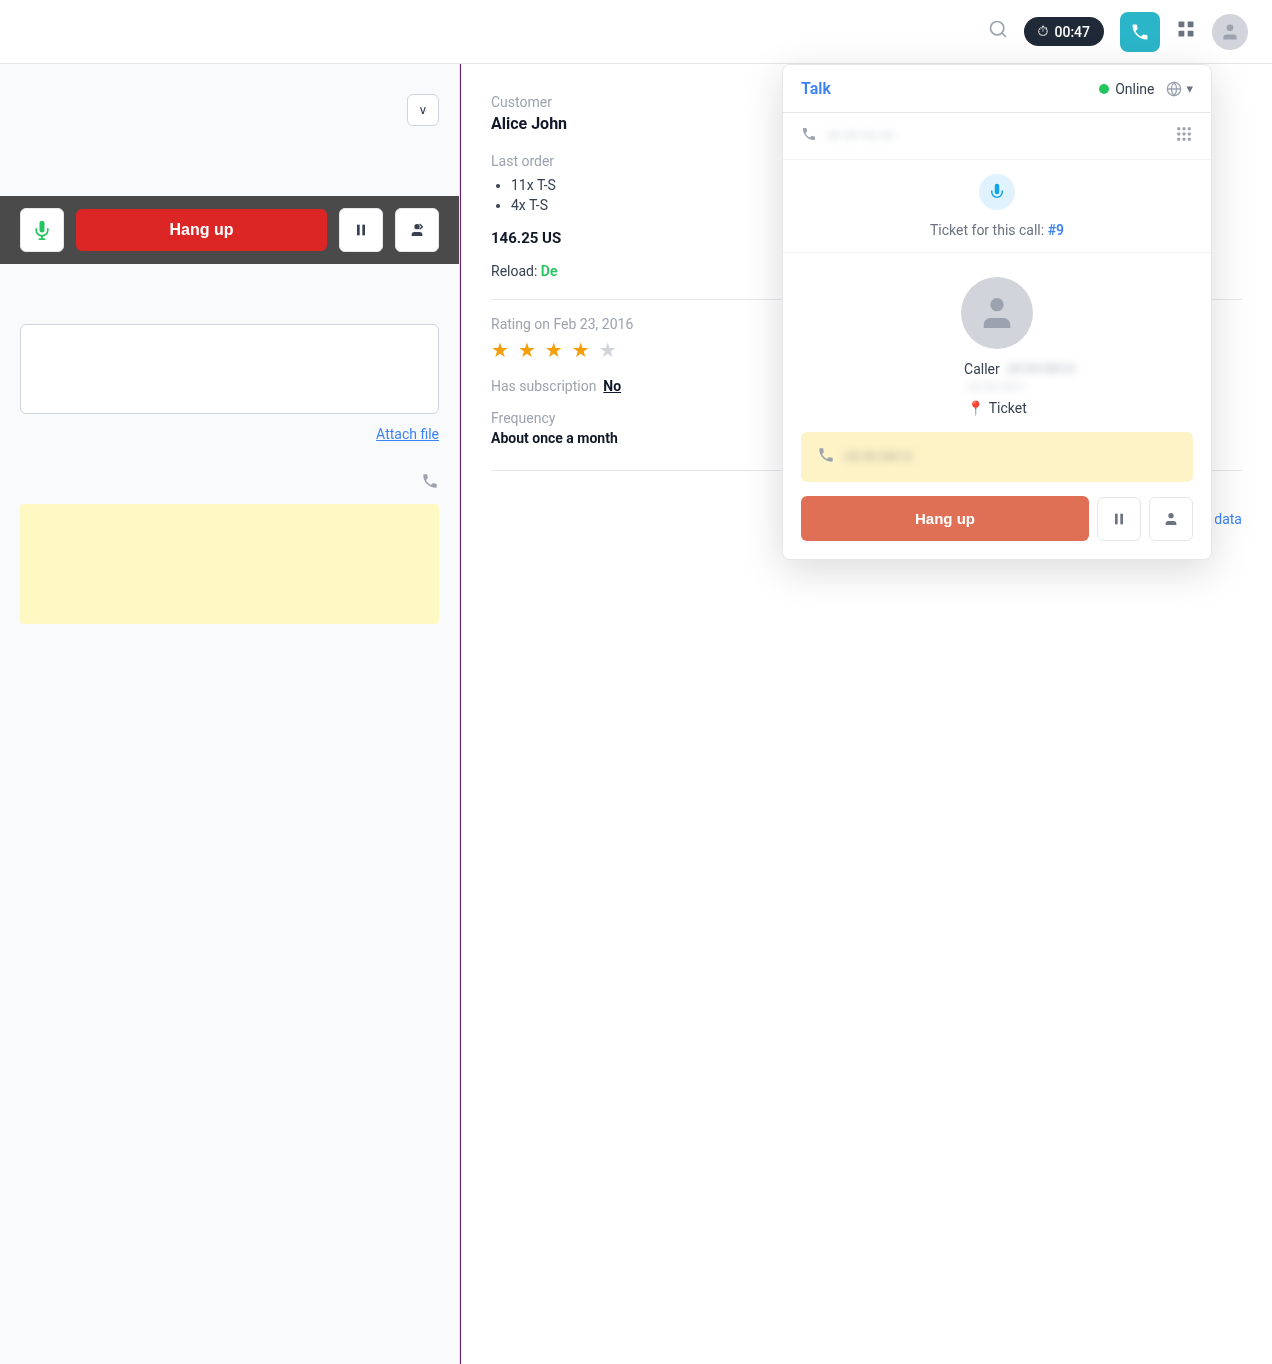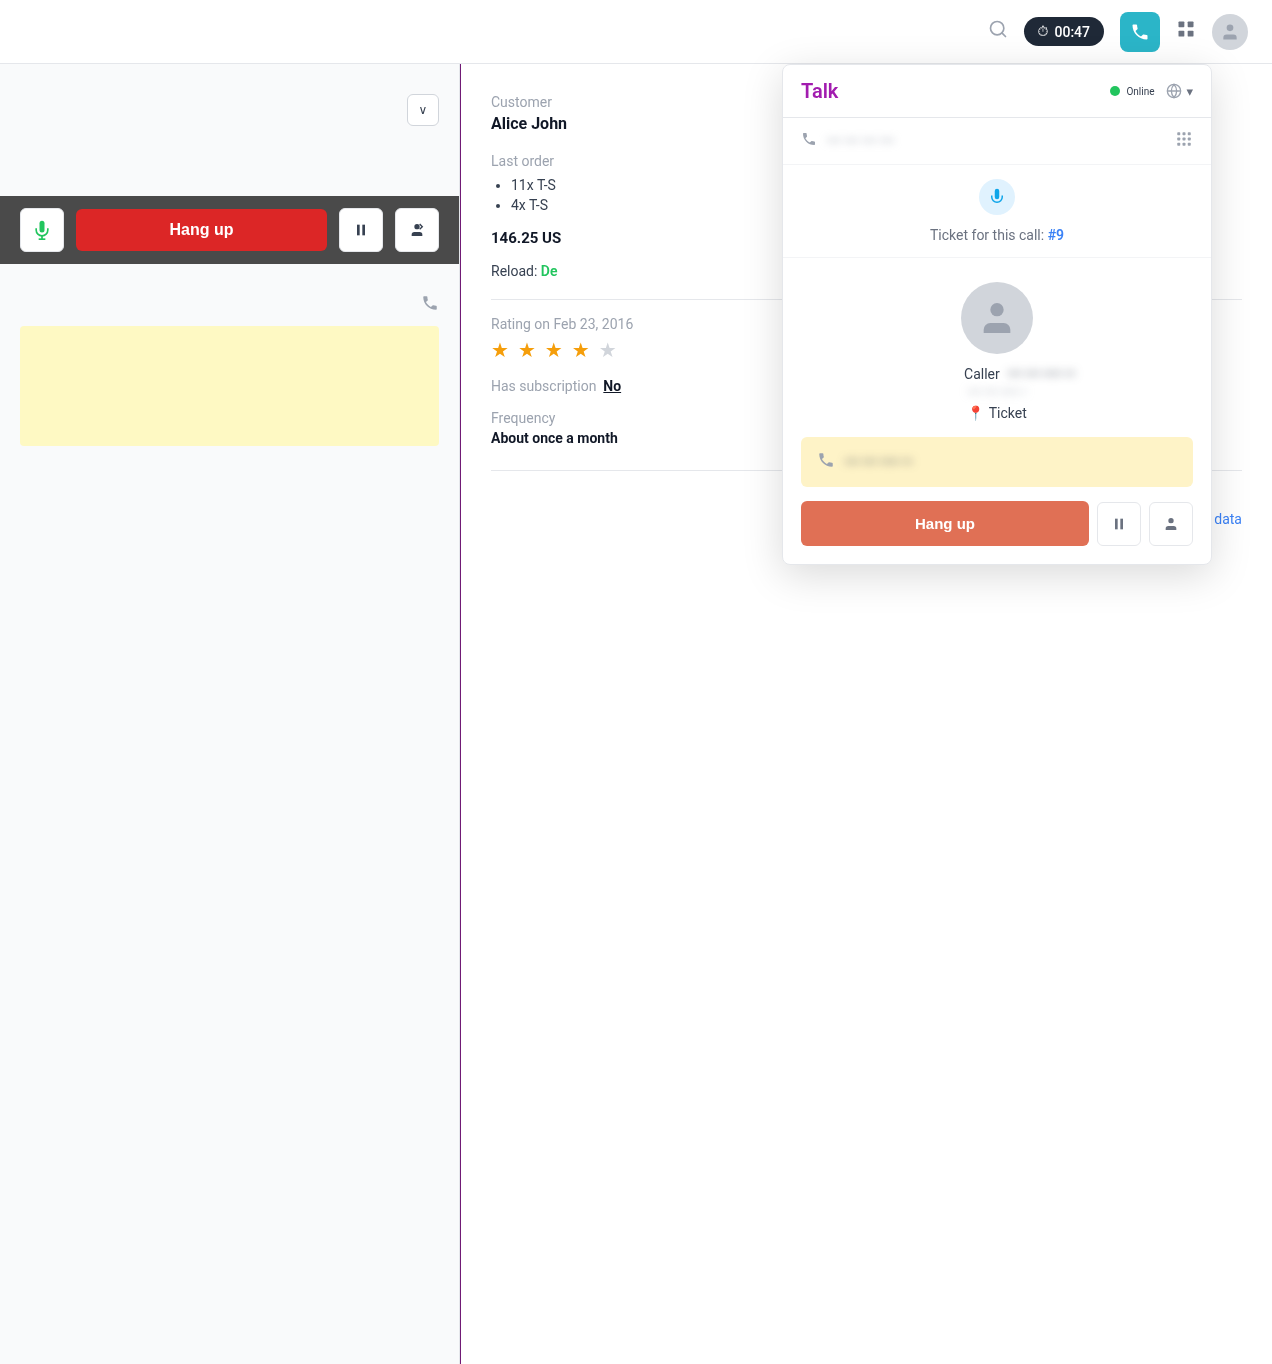--- a/index.html
+++ b/index.html
@@ -349,29 +349,29 @@
     }
 
     .talk-header {
       display: flex;
       align-items: center;
       justify-content: space-between;
       padding: 14px 18px;
       border-bottom: 1px solid #e5e7eb;
     }
     .talk-title {
-      font-size: 20px;
+      font-size: 16px;
       font-weight: 600;
-      color: #a21caf;
+      color: #3b82f6;
     }
     .online-status {
       display: flex;
       align-items: center;
       gap: 6px;
-      font-size: 10px;
+      font-size: 14px;
       color: #374151;
     }
     .online-dot {
       width: 10px;
       height: 10px;
       background: #22c55e;
       border-radius: 50%;
     }
     .globe-btn {
       display: flex;
@@ -622,20 +622,24 @@
       </div>
       <div class="transfer-btn">
         <svg width="16" height="16" viewBox="0 0 24 24" fill="#374151">
           <path d="M20 21v-2a4 4 0 0 0-4-4H8a4 4 0 0 0-4 4v2"></path>
             <circle cx="12" cy="7" r="4"></circle>
           <path d="M16 3l4 4-4 4" stroke="#374151" stroke-width="2" fill="none"></path>
         </svg>
       </div>
     </div>
 
+    <div class="textarea-container">
+      <textarea class="reply-textarea" style=""></textarea>
+      <a class="attach-link">Attach file</a>
+    </div>
 
     <div class="phone-row">
       <span class="phone-icon-small">
         <svg width="18" height="18" viewBox="0 0 24 24" fill="#9ca3af" transform="scale(-1,1)">
           <path d="M6.6 10.8c1.4 2.8 3.8 5.1 6.6 6.6l2.2-2.2c.3-.3.7-.4 1-.2 1.1.4 2.3.6 3.6.6.6 0 1 .4 1 1V20c0 .6-.4 1-1 1-9.4 0-17-7.6-17-17 0-.6.4-1 1-1h3.5c.6 0 1 .4 1 1 0 1.3.2 2.5.6 3.6.1.3 0 .7-.2 1L6.6 10.8z"></path>
         </svg>
       </span>
     </div>
 
     <div class="yellow-note"></div>

